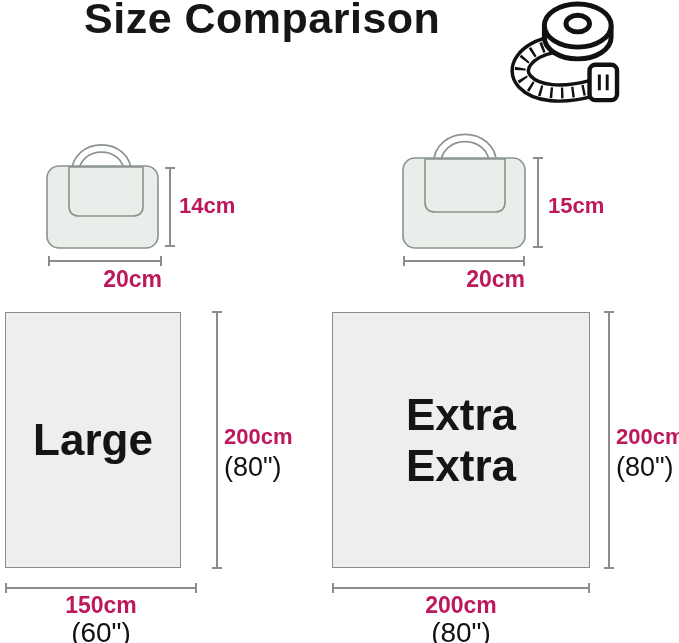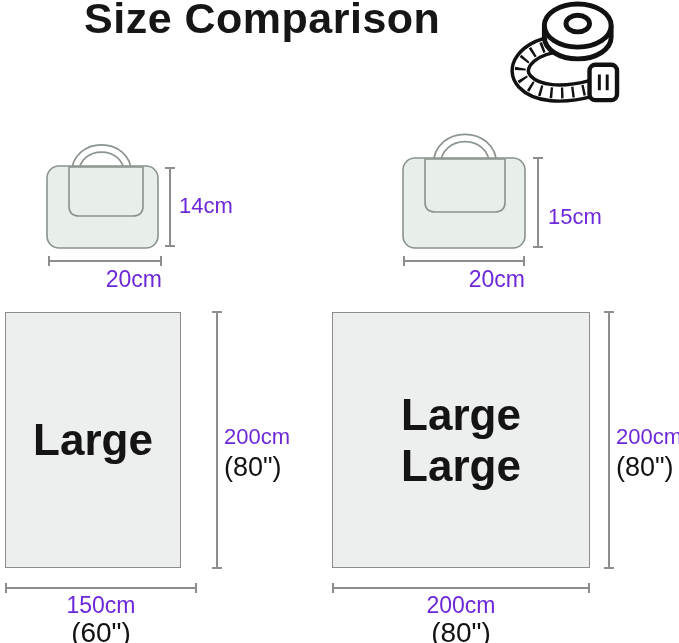--- a/index.html
+++ b/index.html
@@ -22,21 +22,21 @@
   .dim-v{position:absolute;width:2px;background:#8d8d8d;}
   .dim-v::before,.dim-v::after{content:"";position:absolute;left:-4px;width:10px;height:2px;background:#8d8d8d;}
   .dim-v::before{top:-1px;}
   .dim-v::after{bottom:-1px;}
   .dim-h{position:absolute;height:2px;background:#8d8d8d;}
   .dim-h::before,.dim-h::after{content:"";position:absolute;top:-4px;width:2px;height:10px;background:#8d8d8d;}
   .dim-h::before{left:0;}
   .dim-h::after{right:0;}
 
   
-  .lbl-cm{color:#6d28d9;font-size:22px;}
+  .lbl-cm{color:#be185d;font-size:22px;font-weight:bold;}
   .lbl-in{color:#111111;font-size:27px;}
   .pos{position:absolute;}
   .center{text-align:right;}
 
   
   .blanket{
     position:absolute;
     background:#edefee;
     border:1.5px solid #8c8c8c;
     box-sizing:border-box;
@@ -85,40 +85,40 @@
   <div class="dim-h" style="left:48px;top:260px;width:114px"></div>
   <div class="pos lbl-cm center" style="left:48px;top:266px;width:114px;font-size:23px;">20cm</div>
 
   <svg class="bag-svg" style="left:395px;top:125px;" width="150" height="130" viewBox="0 0 150 130">
     <path d="M42,40 C42,4 98,4 98,40" fill="none" stroke="#8a938c" stroke-width="9"></path>
     <path d="M42,40 C42,4 98,4 98,40" fill="none" stroke="#ffffff" stroke-width="5.6"></path>
     <rect x="8" y="33" width="122" height="90" rx="12" fill="#e8eee9" stroke="#8a938c" stroke-width="1.6"></rect>
     <path d="M30,34 L110,34 L110,77 Q110,87 100,87 L40,87 Q30,87 30,77 Z" fill="#e8eee9" stroke="#8a938c" stroke-width="1.6"></path>
   </svg>
   <div class="dim-v" style="left:537px;top:158px;height:89px"></div>
-  <div class="pos lbl-cm" style="left:548px;top:193px;margin-top:11px;">15cm</div>
+  <div class="pos lbl-cm" style="left:548px;top:193px;">15cm</div>
   <div class="dim-h" style="left:403px;top:260px;width:122px"></div>
   <div class="pos lbl-cm center" style="left:403px;top:266px;width:122px;font-size:23px;">20cm</div>
 
   <div class="blanket" style="left:5px;top:312px;width:176px;height:256px">
     <div class="blanket-name">Large</div>
   </div>
   <div class="dim-v" style="left:216px;top:312px;height:256px"></div>
   <div class="side-labels" style="left:224px;top:424px;">
     <div class="lbl-cm">200cm</div>
     <div class="lbl-in">(80")</div>
   </div>
   <div class="dim-h" style="left:5px;top:587px;width:192px"></div>
   <div class="bottom-labels" style="left:5px;top:592px;width:192px;">
     <div class="lbl-cm">150cm</div>
     <div class="lbl-in">(60")</div>
   </div>
 
   <div class="blanket" style="left:332px;top:312px;width:258px;height:256px">
-    <div class="blanket-name" style="width:200px;">Large Large</div>
+    <div class="blanket-name" style="width:200px;">Extra Extra</div>
   </div>
   <div class="dim-v" style="left:608px;top:312px;height:256px"></div>
   <div class="side-labels" style="left:616px;top:424px;">
     <div class="lbl-cm">200cm</div>
     <div class="lbl-in">(80")</div>
   </div>
   <div class="dim-h" style="left:332px;top:587px;width:258px"></div>
   <div class="bottom-labels" style="left:332px;top:592px;width:258px;">
     <div class="lbl-cm">200cm</div>
     <div class="lbl-in">(80")</div>

